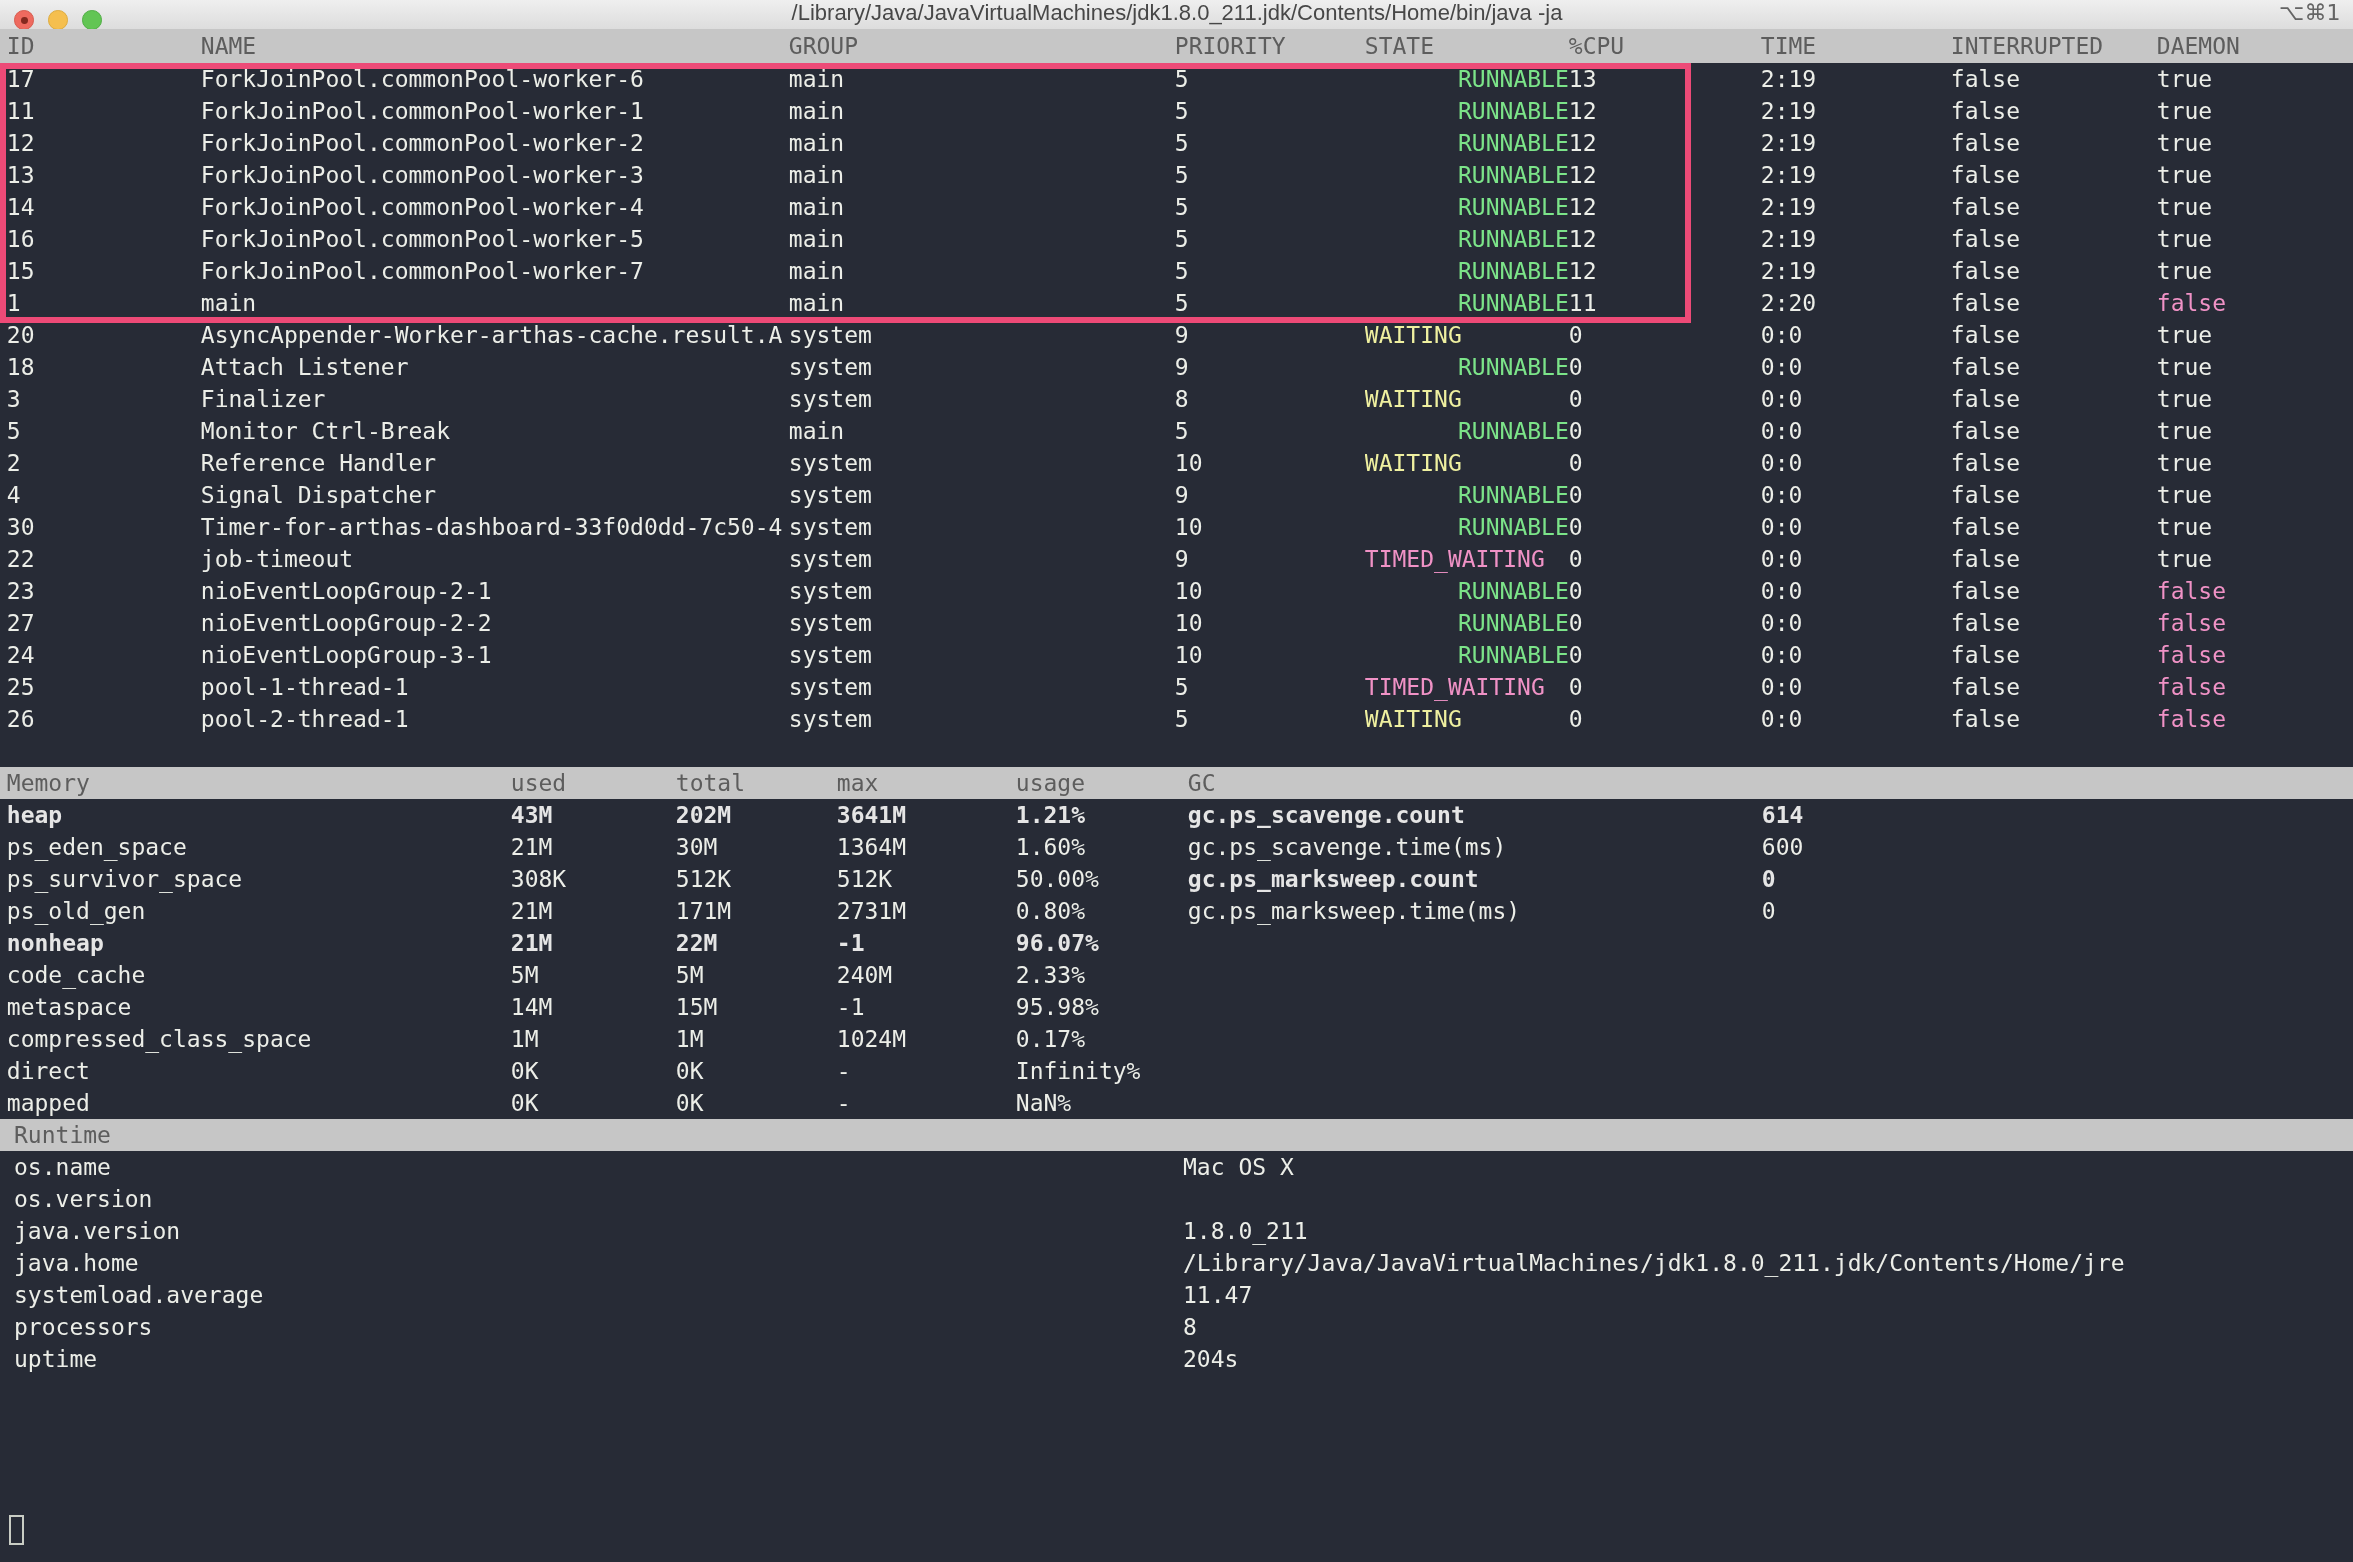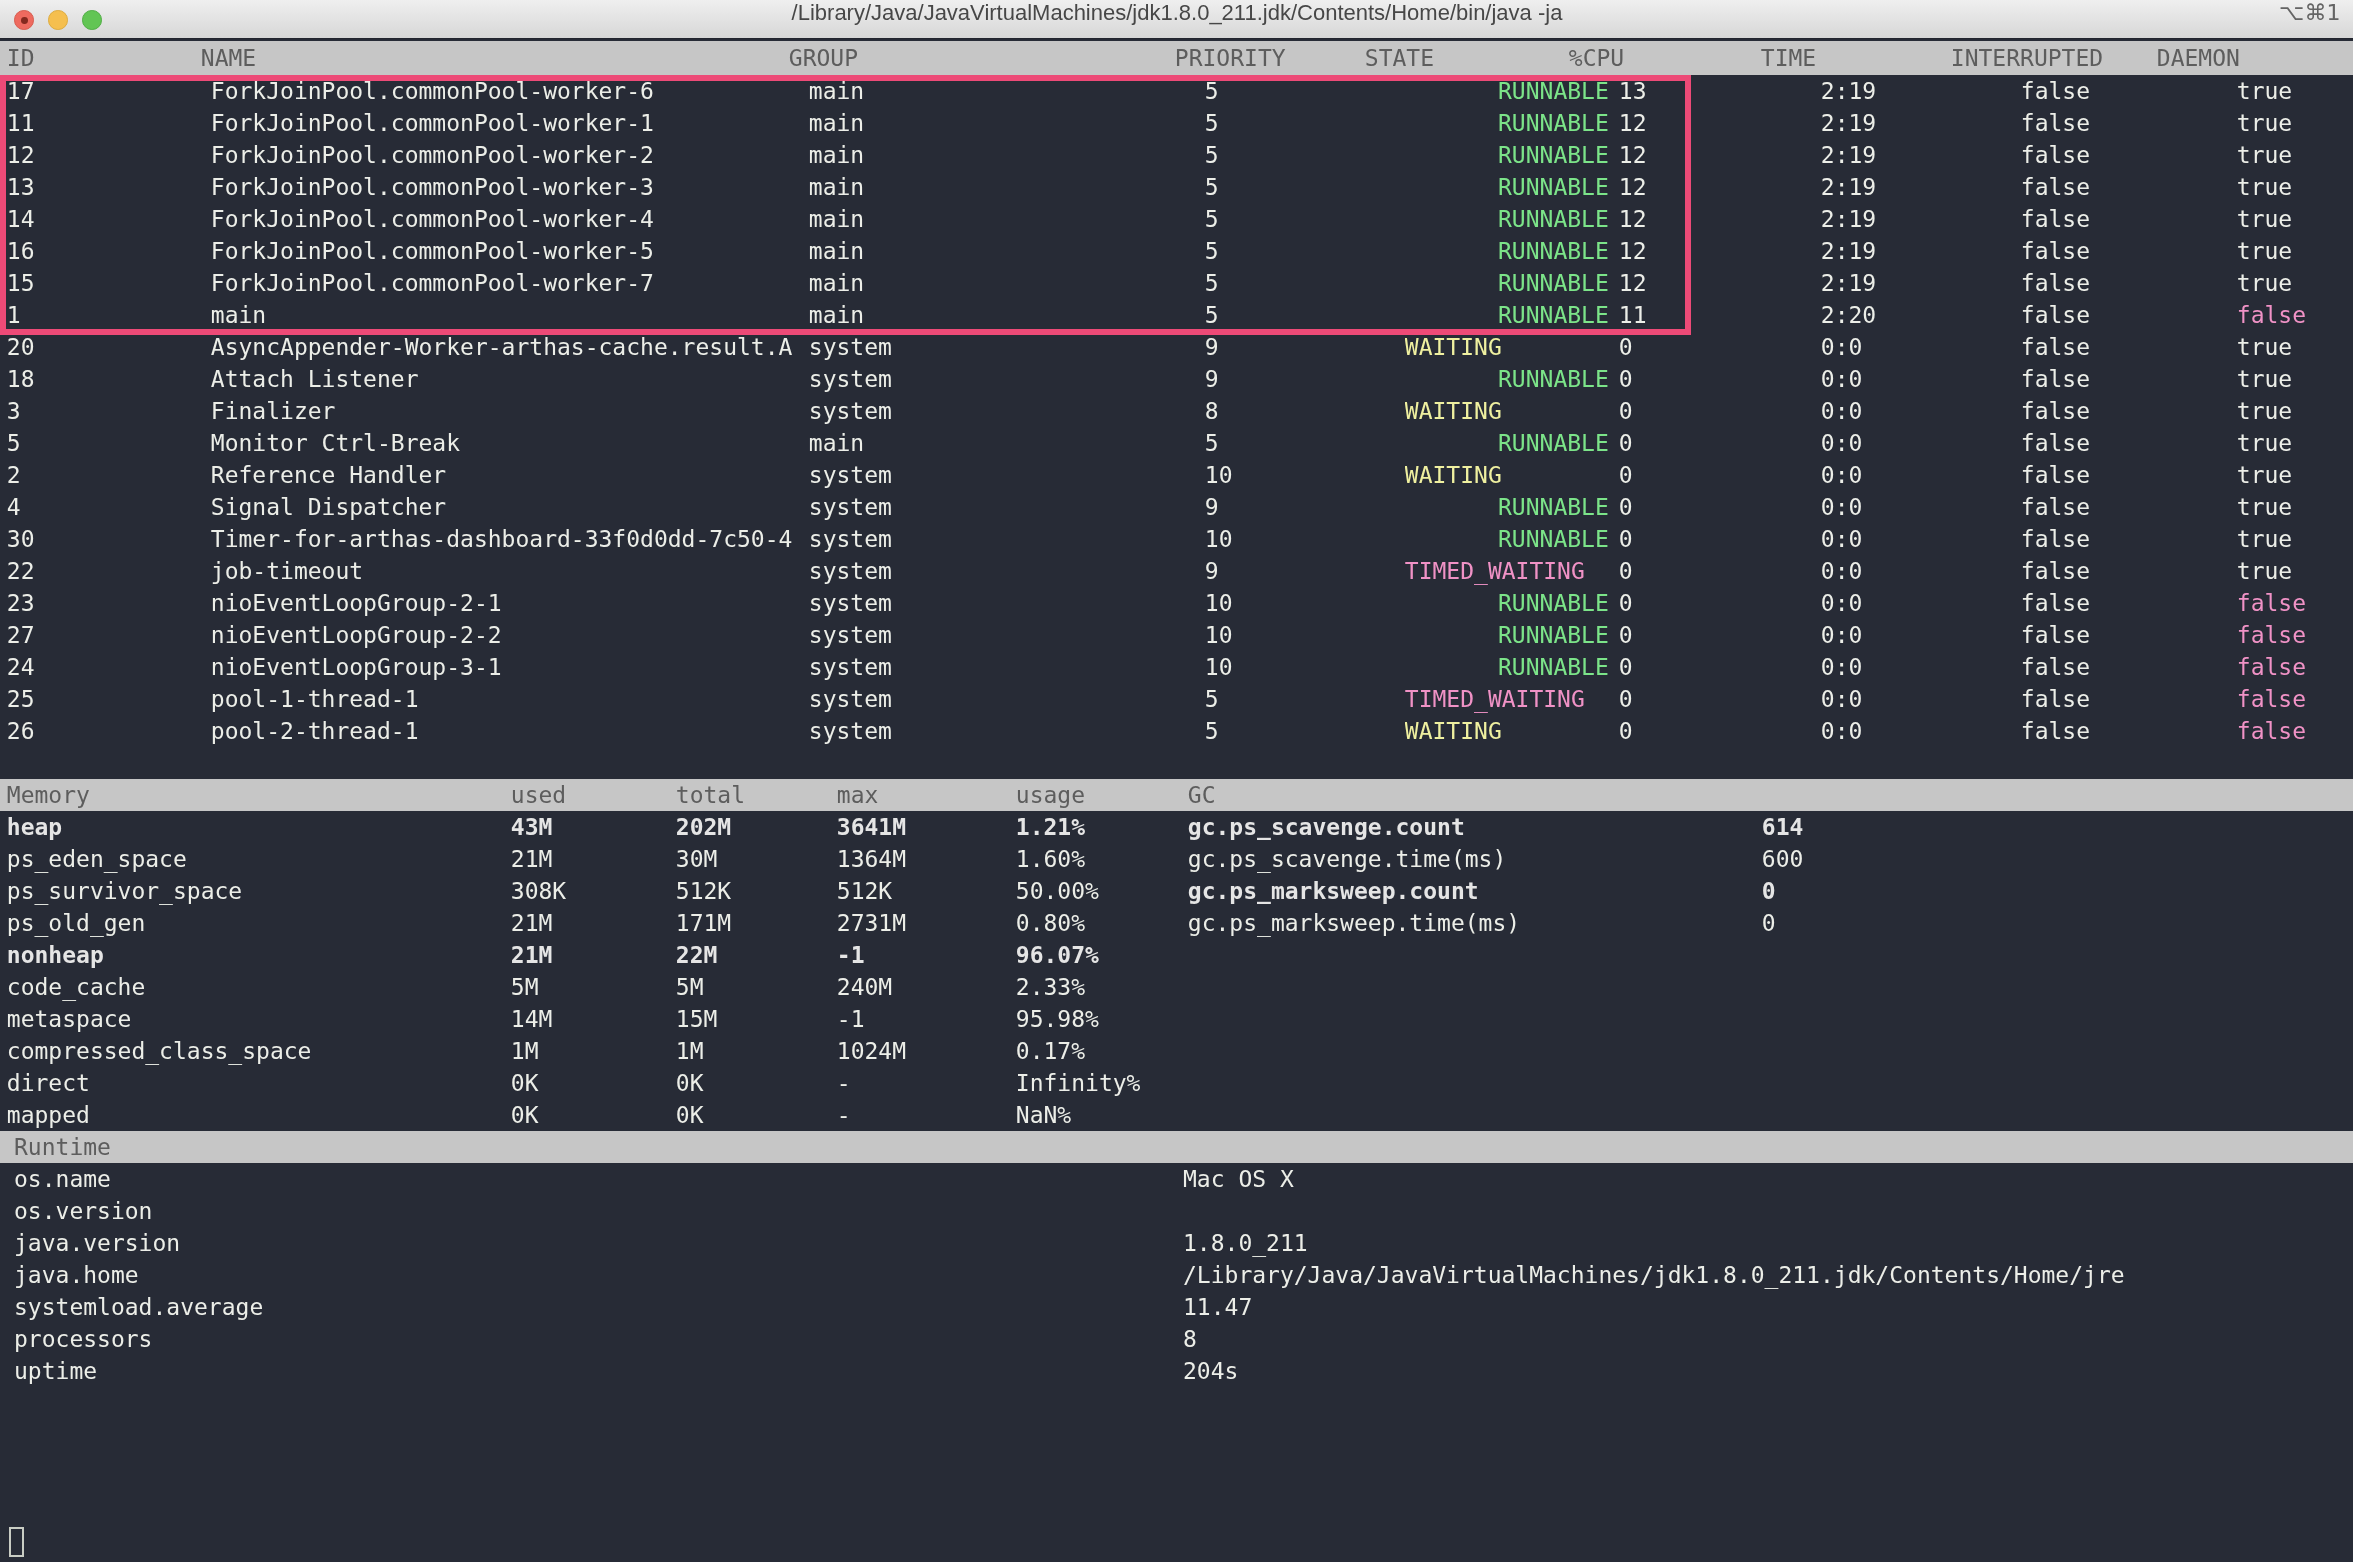--- a/index.html
+++ b/index.html
@@ -16,31 +16,31 @@
     border-radius:50%; background:#84291f; }
   .light-yellow { background:#f5bf4f; border:0.8px solid #deab3d; }
   .light-green { background:#62c554; border:0.8px solid #4fae43; }
   .title { position:absolute; left:170px; right:170px; top:0; height:39px; line-height:39px;
     text-align:center; font:500 22px "Liberation Sans", sans-serif; color:#474747;
     white-space:nowrap; overflow:hidden; }
   .shortcut { position:absolute; right:13.6px; top:0; height:39px; line-height:39px;
     font:22px "DejaVu Sans", sans-serif; color:#646464; }
 
   
-  .screen { position:absolute; left:0; top:41px; width:2354px; height:1522px;
+  .screen { position:absolute; left:0; top:29px; width:2354px; height:1522px;
     background:var(--bg); color:var(--fg);
     font:23px/32px "DejaVu Sans Mono", monospace; }
   .cell { white-space:pre; overflow:hidden; }
 
   .strip { background:var(--hdr-bg); color:var(--hdr-fg); }
 
   .thead { display:grid; grid-template-columns:194px 588px 386px 190px 204px 192px 190px 206px 195px;
     padding-left:6.8px; height:34px; line-height:34px; }
   .trow  { display:grid; grid-template-columns:194px 588px 386px 190px 204px 192px 190px 206px 195px;
-    padding-left:6.8px; height:32px;gap:10px; }
+    padding-left:6.8px; height:32px; }
   .mrow  { display:grid; grid-template-columns:504px 165px 161px 179px 172px 574px 592px;
     padding-left:6.8px; height:32px; }
   .rrow  { display:grid; grid-template-columns:1169px 1178px; padding-left:14px; height:32px; }
   .spacer { height:32px; }
 
   .green  { color:var(--green);text-align:right; }
   .yellow { color:var(--yellow); }
   .pink   { color:var(--pink); }
   .bold   { font-weight:bold; color:#e5e5e5; }
 

